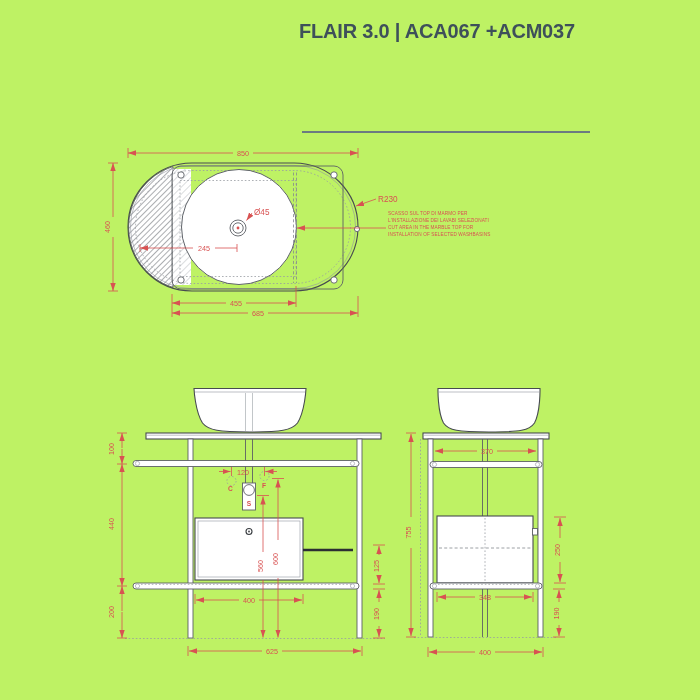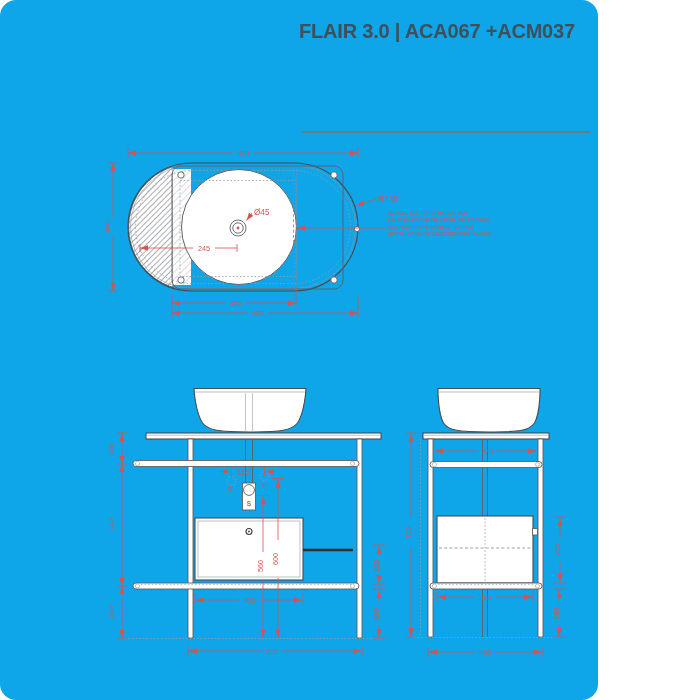--- a/index.html
+++ b/index.html
@@ -1,17 +1,17 @@
 <!DOCTYPE html>
 <html><head>
 <meta charset="utf-8">
 <style>
   html,body{margin:0;padding:0;background:#fff;}
-  .stage{position:relative;width:598px;height:700px;background:#0ea5e9;overflow:hidden;
-         font-family:"Liberation Sans",sans-serif;border-radius:16px;}
+  .stage{position:relative;width:700px;height:700px;background:#bef264;overflow:hidden;
+         font-family:"Liberation Sans",sans-serif;}
   .title{position:absolute;left:299px;top:20px;font-size:20px;font-weight:700;
          color:#3e505a;letter-spacing:-0.2px;white-space:nowrap;}
   .divider{position:absolute;left:302px;top:131px;width:288px;height:2px;background:#6b7b81;}
   svg{position:absolute;left:0;top:0;}
   
   .k  {stroke:#474b50;fill:none;stroke-width:1.1;}
   .kf {stroke:#474b50;fill:#fff;stroke-width:1.1;}
   .m  {stroke:#5c6065;fill:none;stroke-width:0.9;}
   .mf {stroke:#5c6065;fill:#fff;stroke-width:0.9;}
   .t  {stroke:#9296a0;fill:none;stroke-width:0.6;}

